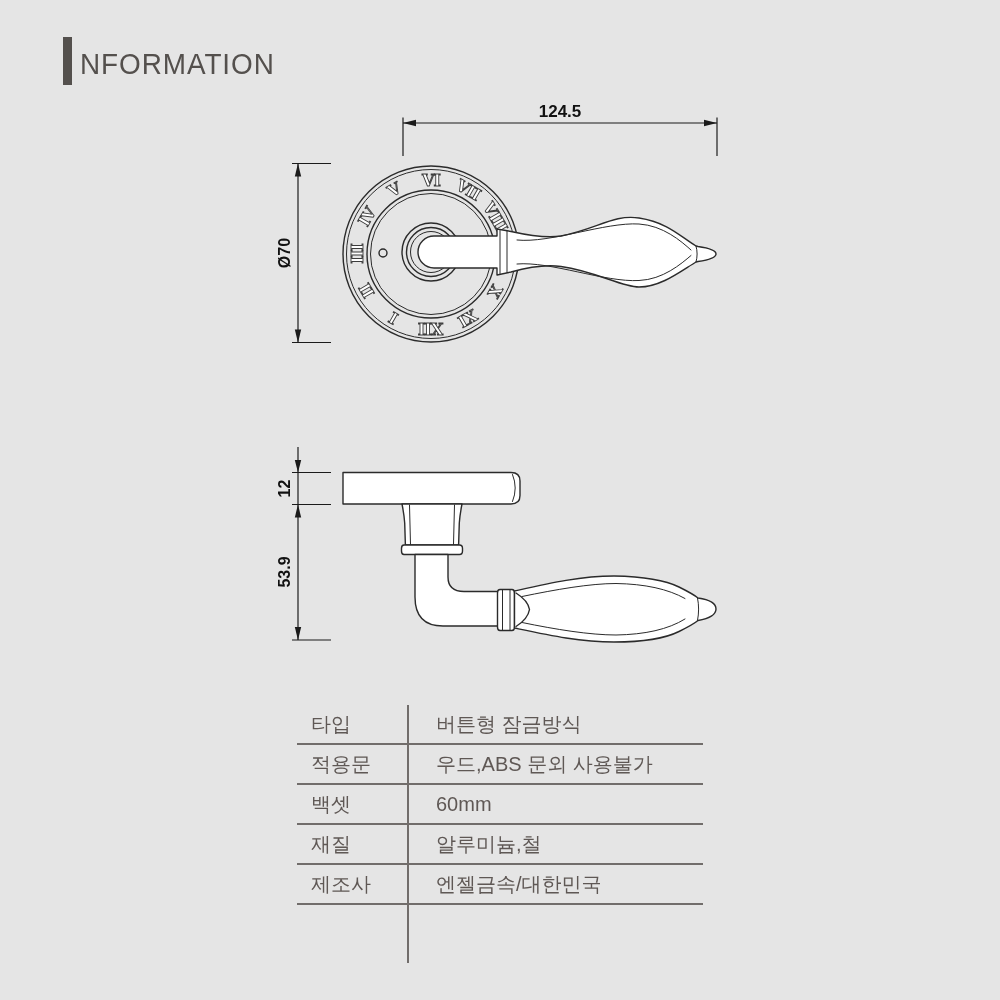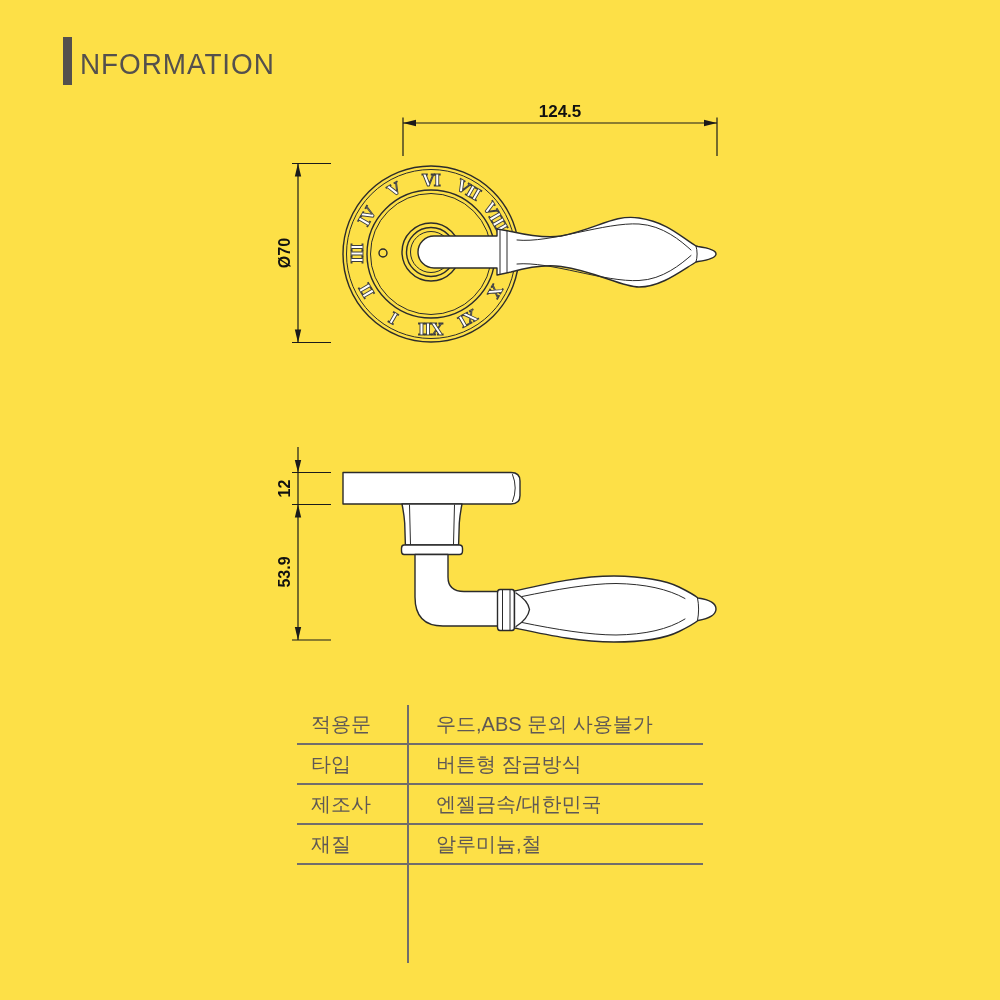--- a/index.html
+++ b/index.html
@@ -1,16 +1,16 @@
 <!DOCTYPE html>
 <html><head>
 <meta charset="utf-8">
 <style>
   html,body{margin:0;padding:0;background:#ffffff;}
-  .page{position:relative;width:1000px;height:1000px;background:#fde047;overflow:hidden;
+  .page{position:relative;width:1000px;height:1000px;background:#e5e5e5;overflow:hidden;
         font-family:"Liberation Sans",sans-serif;}
   
   .hbar{position:absolute;left:63px;top:37px;width:9px;height:48px;background:#54504d;}
   .htitle{position:absolute;left:80px;top:47px;margin:0;font-size:30px;font-weight:400;
           letter-spacing:1px;color:#54504d;transform:scaleX(.93);transform-origin:left top;
           font-family:"Liberation Sans",sans-serif;}
   
   svg.drawing{position:absolute;left:0;top:0;}
   .ol{fill:none;stroke:#2b2b2b;stroke-width:1.4;stroke-linejoin:round;stroke-linecap:round;}
   .olw{fill:#ffffff;stroke:#2b2b2b;stroke-width:1.4;stroke-linejoin:round;stroke-linecap:round;}
@@ -143,31 +143,35 @@
       <path class="dim" d="M298,504.5 L298,640"></path>
       <path class="dim" d="M292,640 L331,640"></path>
       <polygon class="dimarrow" points="298,504.5 294.8,517.5 301.2,517.5"></polygon>
       <polygon class="dimarrow" points="298,640 294.8,627 301.2,627"></polygon>
       <text class="dimtext small" x="290" y="572" text-anchor="middle" transform="rotate(-90 290 572)">53.9</text>
     </g>
   </svg>
 
   <div class="spec-table">
     <div class="spec-row">
+      <div class="spec-label">타입</div>
+      <div class="spec-value">버튼형 잠금방식</div>
+    </div>
+    <div class="spec-row">
       <div class="spec-label">적용문</div>
       <div class="spec-value">우드,ABS 문외 사용불가</div>
     </div>
     <div class="spec-row">
-      <div class="spec-label">타입</div>
-      <div class="spec-value">버튼형 잠금방식</div>
+      <div class="spec-label">백셋</div>
+      <div class="spec-value">60mm</div>
+    </div>
+    <div class="spec-row">
+      <div class="spec-label">재질</div>
+      <div class="spec-value">알루미늄,철</div>
     </div>
     <div class="spec-row">
       <div class="spec-label">제조사</div>
       <div class="spec-value">엔젤금속/대한민국</div>
-    </div>
-    <div class="spec-row">
-      <div class="spec-label">재질</div>
-      <div class="spec-value">알루미늄,철</div>
     </div>
   </div>
   <div class="spec-divider"></div>
 
 </div>
 
 </body></html>

